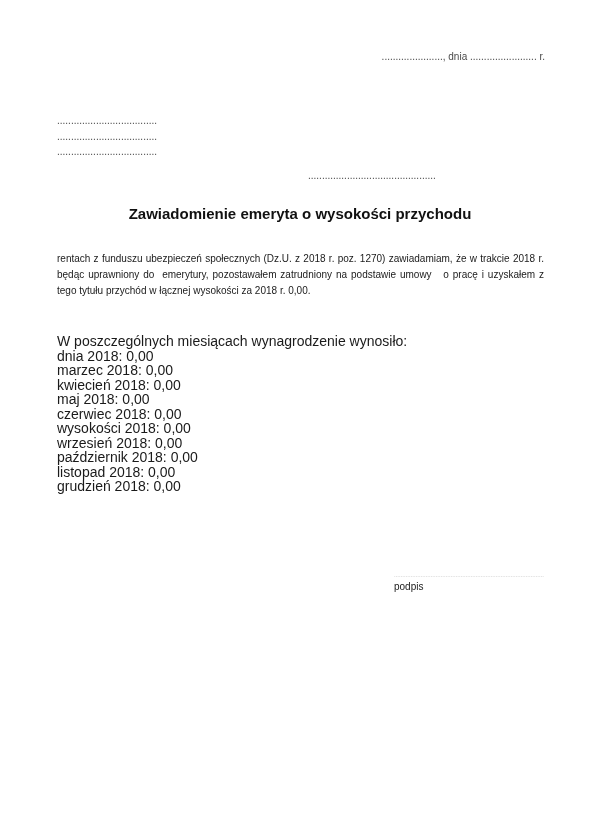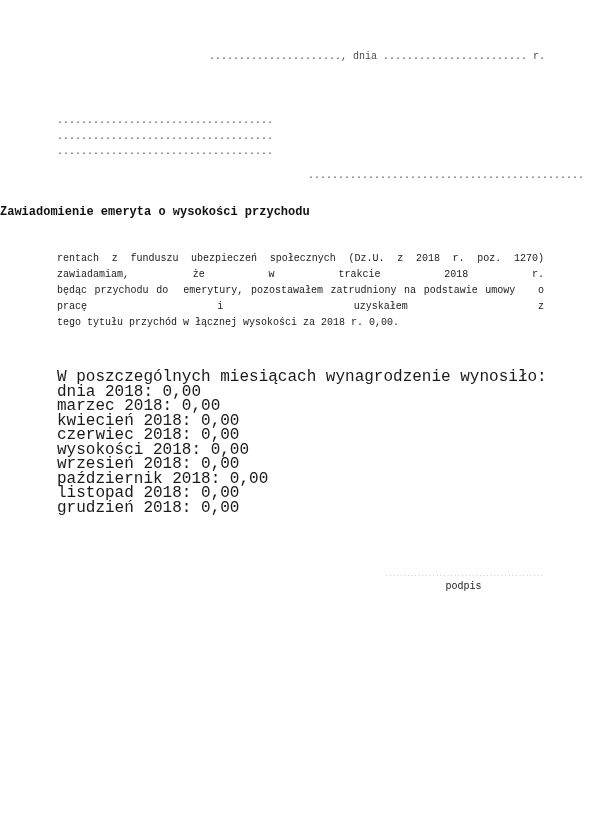--- a/index.html
+++ b/index.html
@@ -5,21 +5,21 @@
   html, body {
     margin: 0;
     padding: 0;
     background: #ffffff;
   }
   .page {
     position: relative;
     width: 600px;
     height: 789px;
     background: #ffffff;
-    font-family: Liberation Mono, monospace;
+    font-family: Liberation Sans, sans-serif;
     color: #1a1a1a;
     overflow: hidden;
     border-radius: 26px;
   }
   .dotted {
     color: #4a4a4a;
   }
   .date-line {
     position: absolute;
     top: 50px;
@@ -43,21 +43,22 @@
     top: 168px;
     font-size: 10px;
     line-height: 15px;
     white-space: pre;
   }
   .doc-title {
     position: absolute;
     left: 0;
     right: 0;
     top: 205px;
-    font-size: 12px;
+    text-align: center;
+    font-size: 15px;
     font-weight: bold;
     color: #111111;
   }
   .paragraph {
     position: absolute;
     left: 57px;
     top: 251px;
     width: 487px;
     font-size: 10px;
     line-height: 16px;
@@ -68,30 +69,29 @@
     text-align-last: justify;
   }
   .paragraph .pline:last-child {
     text-align: right;
     text-align-last: left;
   }
   .income-block {
     position: absolute;
     left: 57px;
     top: 334px;
-    font-size: 16px;
+    font-size: 14px;
     line-height: 14.5px;
-    margin-top: 36px;
   }
   .signature-block {
     position: absolute;
-    left: 385px;
+    left: 394px;
     top: 570px;
     width: 157px;
-    text-align: center;
+    text-align: left;
   }
   .signature-block .sig-dots {
     font-size: 6px;
     line-height: 10px;
     color: #a8a8a8;
     white-space: pre;
     overflow: hidden;
   }
   .signature-block .sig-label {
     font-size: 10px;
@@ -111,30 +111,31 @@
       <div class="dotted-line dotted">....................................</div>
       <div class="dotted-line dotted">....................................</div>
     </div>
 
   <div class="recipient-line dotted">..............................................</div>
 
   <div class="doc-title">Zawiadomienie emeryta o wysokości przychodu</div>
 
   <div class="paragraph">
       <div class="pline">rentach z funduszu ubezpieczeń społecznych (Dz.U. z 2018 r. poz. 1270) zawiadamiam, że w trakcie 2018 r.</div>
-      <div class="pline">będąc przychodu do  emerytury, pozostawałem zatrudniony na podstawie umowy   o pracę i uzyskałem z</div>
+      <div class="pline">będąc uprawniony do  emerytury, pozostawałem zatrudniony na podstawie umowy   o pracę i uzyskałem z</div>
       <div class="pline">tego tytułu przychód w łącznej wysokości za 2018 r. 0,00.</div>
     </div>
 
   <div class="income-block">
     <div>W poszczególnych miesiącach wynagrodzenie wynosiło:</div>
     <div>
         <div>dnia 2018: 0,00</div>
         <div>marzec 2018: 0,00</div>
         <div>kwiecień 2018: 0,00</div>
+        <div>maj 2018: 0,00</div>
         <div>czerwiec 2018: 0,00</div>
         <div>wysokości 2018: 0,00</div>
         <div>wrzesień 2018: 0,00</div>
         <div>październik 2018: 0,00</div>
         <div>listopad 2018: 0,00</div>
         <div>grudzień 2018: 0,00</div>
       </div>
   </div>
 
   <div class="signature-block">

